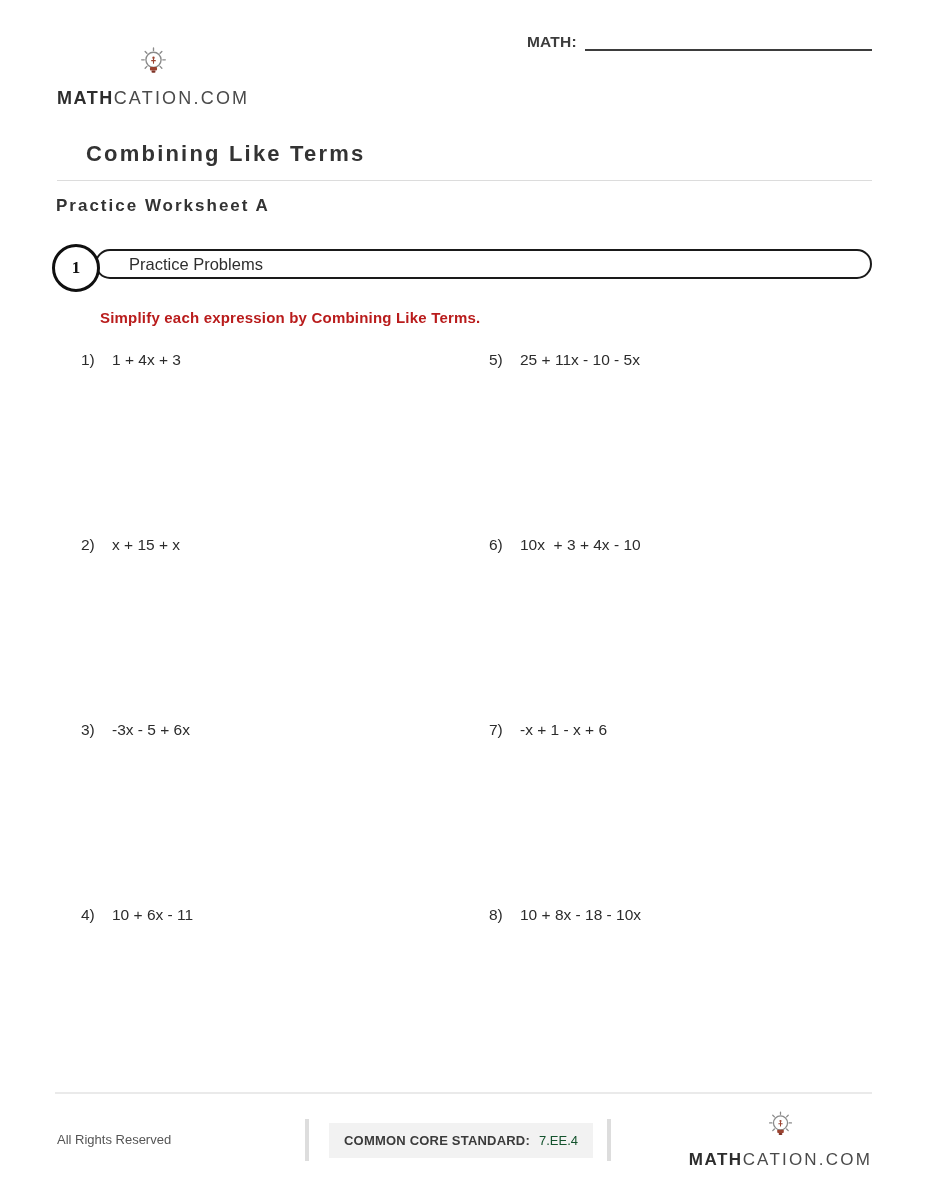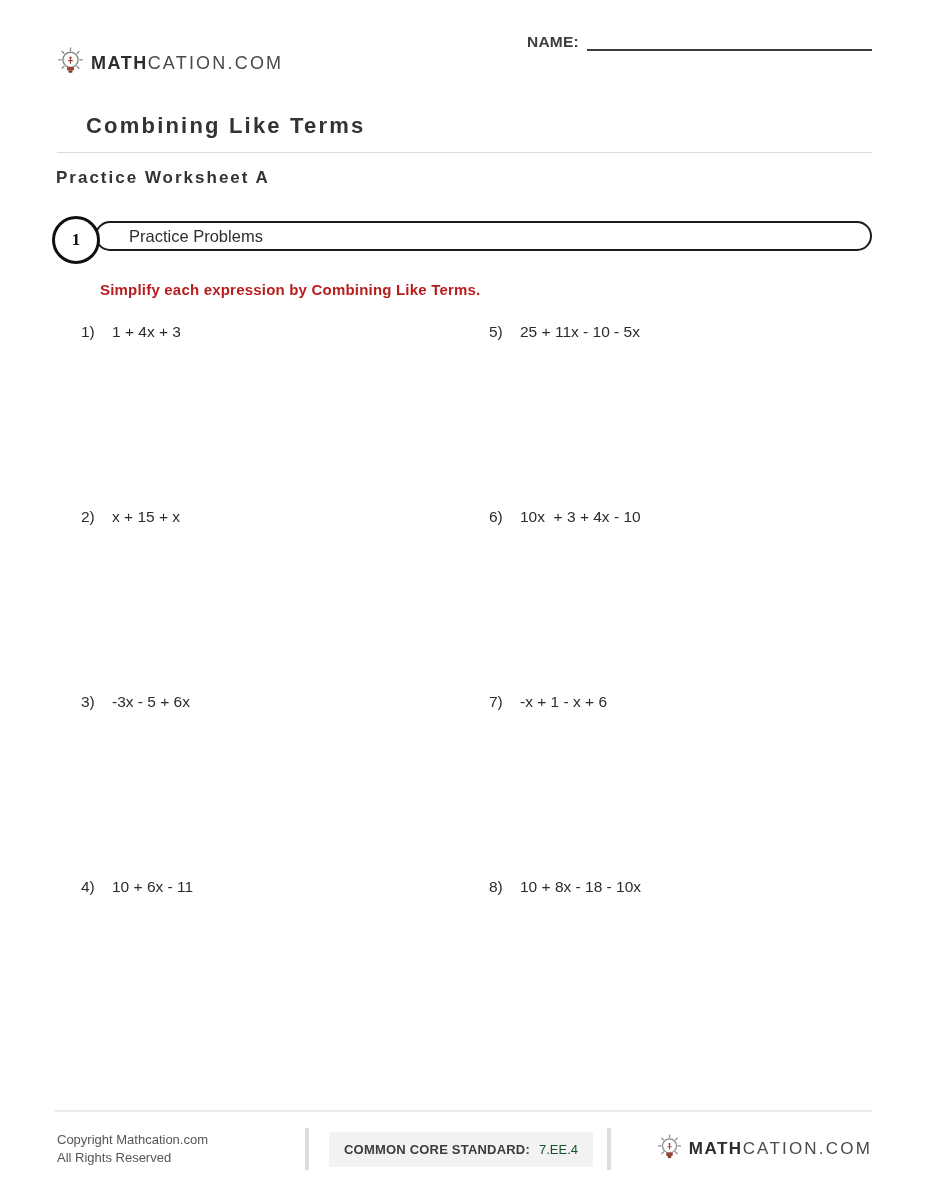--- a/index.html
+++ b/index.html
@@ -8,21 +8,21 @@
     width: 927px; height: 1200px;
     background: #ffffff;
     font-family: "Liberation Sans", sans-serif;
     color: #3b3b3b;
     display: flex; flex-direction: column;
     overflow: hidden;
   }
 
   
   .top-header { display: flex; justify-content: space-between; align-items: flex-start; padding: 32px 55px 0 57px; }
-  .logo { display: flex; align-items: center; gap: 7px; }
+  .logo { display: flex; align-items: center; gap: 7px; flex-direction: column; }
   .top-logo { margin-top: 14px; }
   .logo-text { font-size: 18px; white-space: nowrap; }
   .logo-math { font-weight: bold; letter-spacing: 1.5px; color: #2d2d2d; }
   .logo-cation { font-weight: 400; letter-spacing: 2.2px; color: #4a4a4a; }
 
   .fields { width: 345px; display: flex; flex-direction: column; gap: 11px; }
   .field-row { display: flex; align-items: flex-end; font-weight: bold; font-size: 15.5px; color: #3d3d3d; letter-spacing: 0.2px; }
   .blank { border-bottom: 2px solid #3d3d3d; height: 19px; margin-left: 8px; }
   .blank-name { flex: 1; }
   .blank-period { width: 92px; }
@@ -99,21 +99,21 @@
         <path d="M16 15 L16 20 M13.8 17 L18.2 17" stroke="#9b4331" stroke-width="1.3" stroke-linecap="round" fill="none"></path>
         <rect x="11.8" y="24.6" width="8.4" height="4.2" rx="1.2" fill="#9b4331"></rect>
         <rect x="13.6" y="28.8" width="4.8" height="2.6" rx="1.3" fill="#7e3226"></rect>
       </svg>
     </span>
     <span class="logo-text"><span class="logo-math">MATH</span><span class="logo-cation">CATION.COM</span></span>
   </div>
 
   <div class="fields">
     <div class="field-row">
-      <span>NAME:</span>
+      <span>MATH:</span>
       <span class="blank blank-name"></span>
     </div>
   </div>
 </div>
 
 <div class="page-title">Combining Like Terms</div>
 <hr class="title-rule">
 <div class="page-subtitle">Practice Worksheet A</div>
 
 <div class="section">
@@ -158,21 +158,20 @@
   <div class="problem">
     <span class="problem-num">8)</span>
     <span>10 + 8x - 18 - 10x</span>
   </div>
 </div>
 
 <div class="page-footer">
   <hr class="footer-rule">
   <div class="footer-content">
     <div class="copyright">
-      <div>Copyright Mathcation.com</div>
       <div>All Rights Reserved</div>
     </div>
     <div class="vbar"></div>
     <div class="cc-box">
       <span class="cc-label">COMMON CORE STANDARD:</span>
       <span class="cc-value">7.EE.4</span>
     </div>
     <div class="vbar"></div>
     <div class="logo footer-logo">
       <span>

